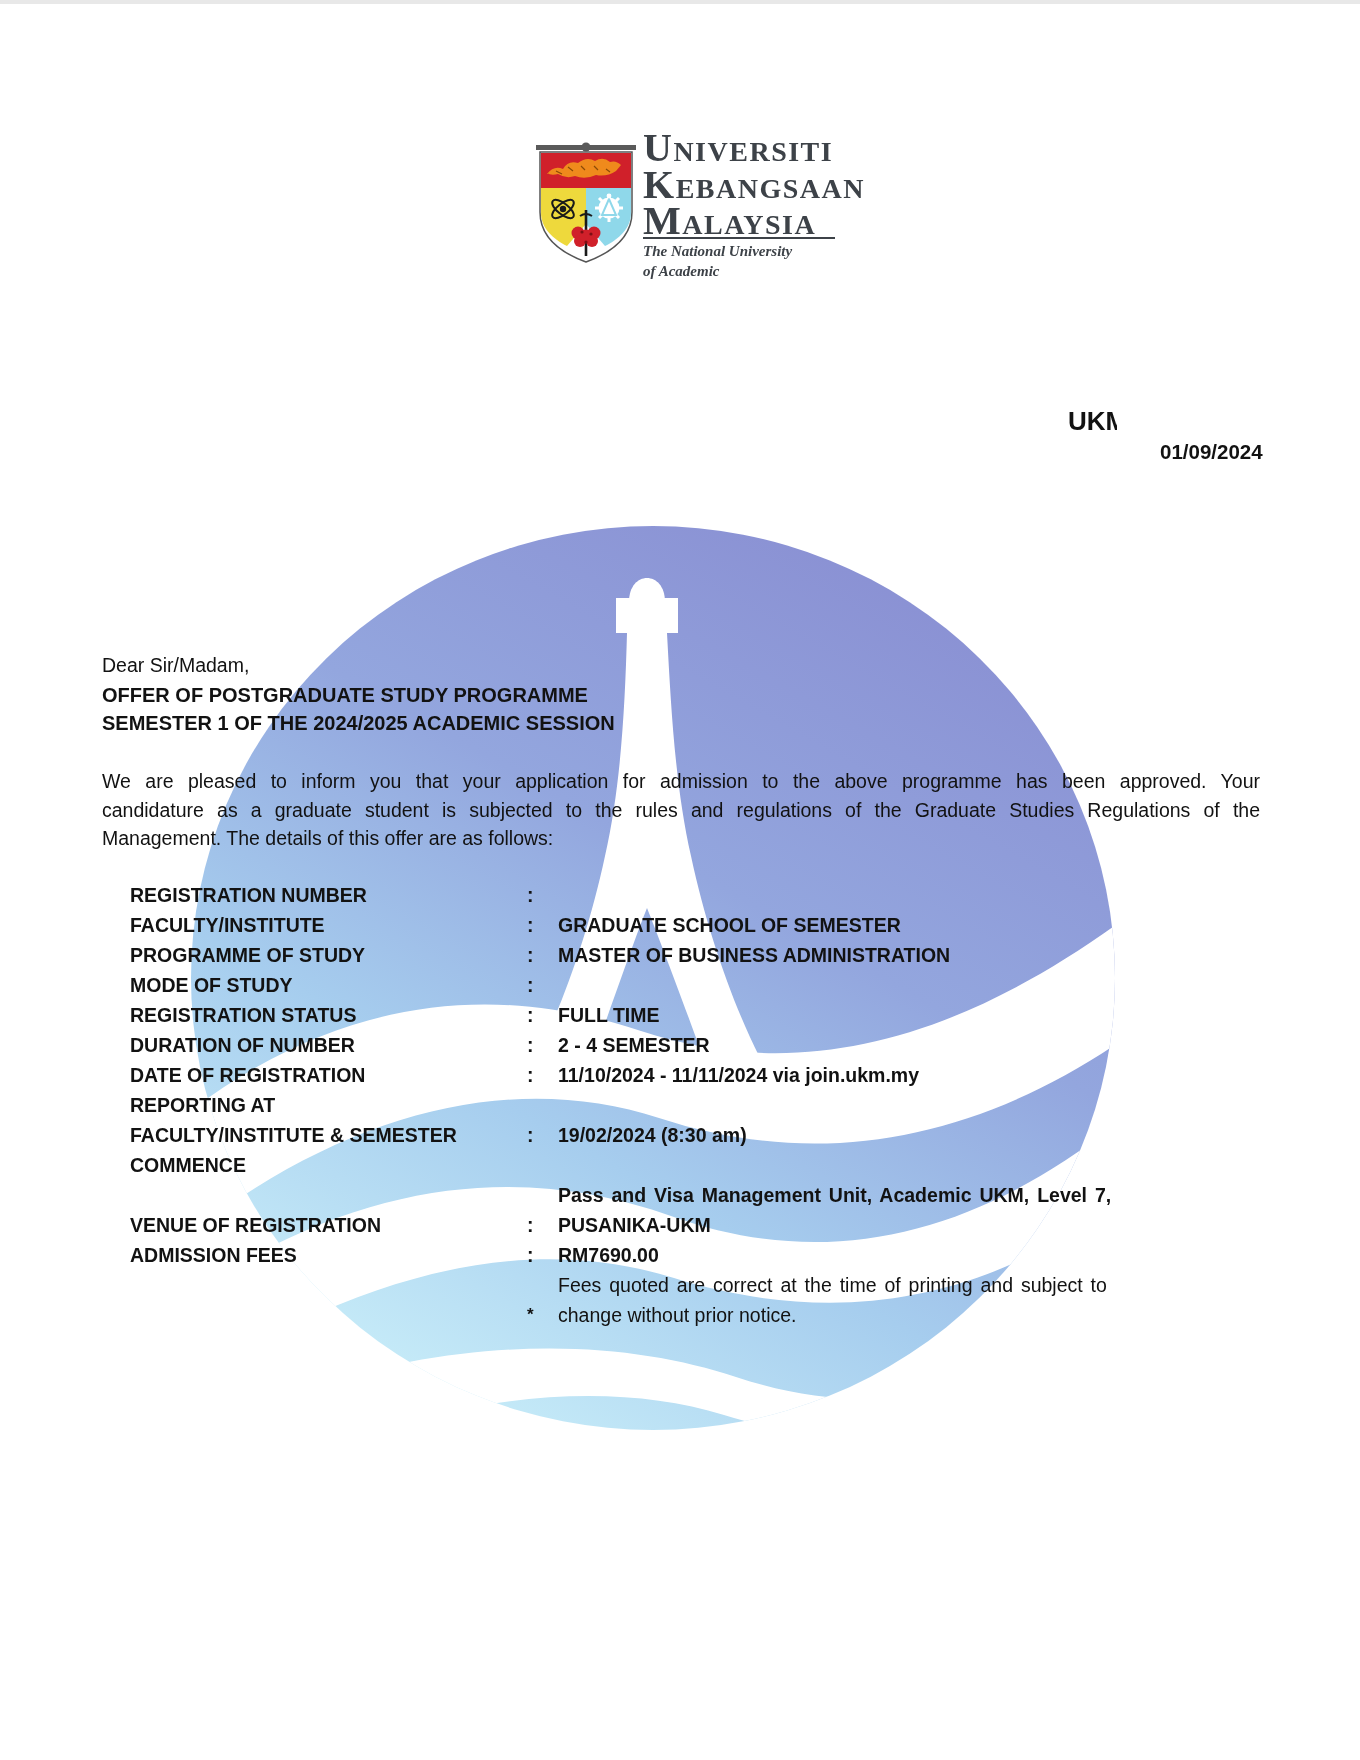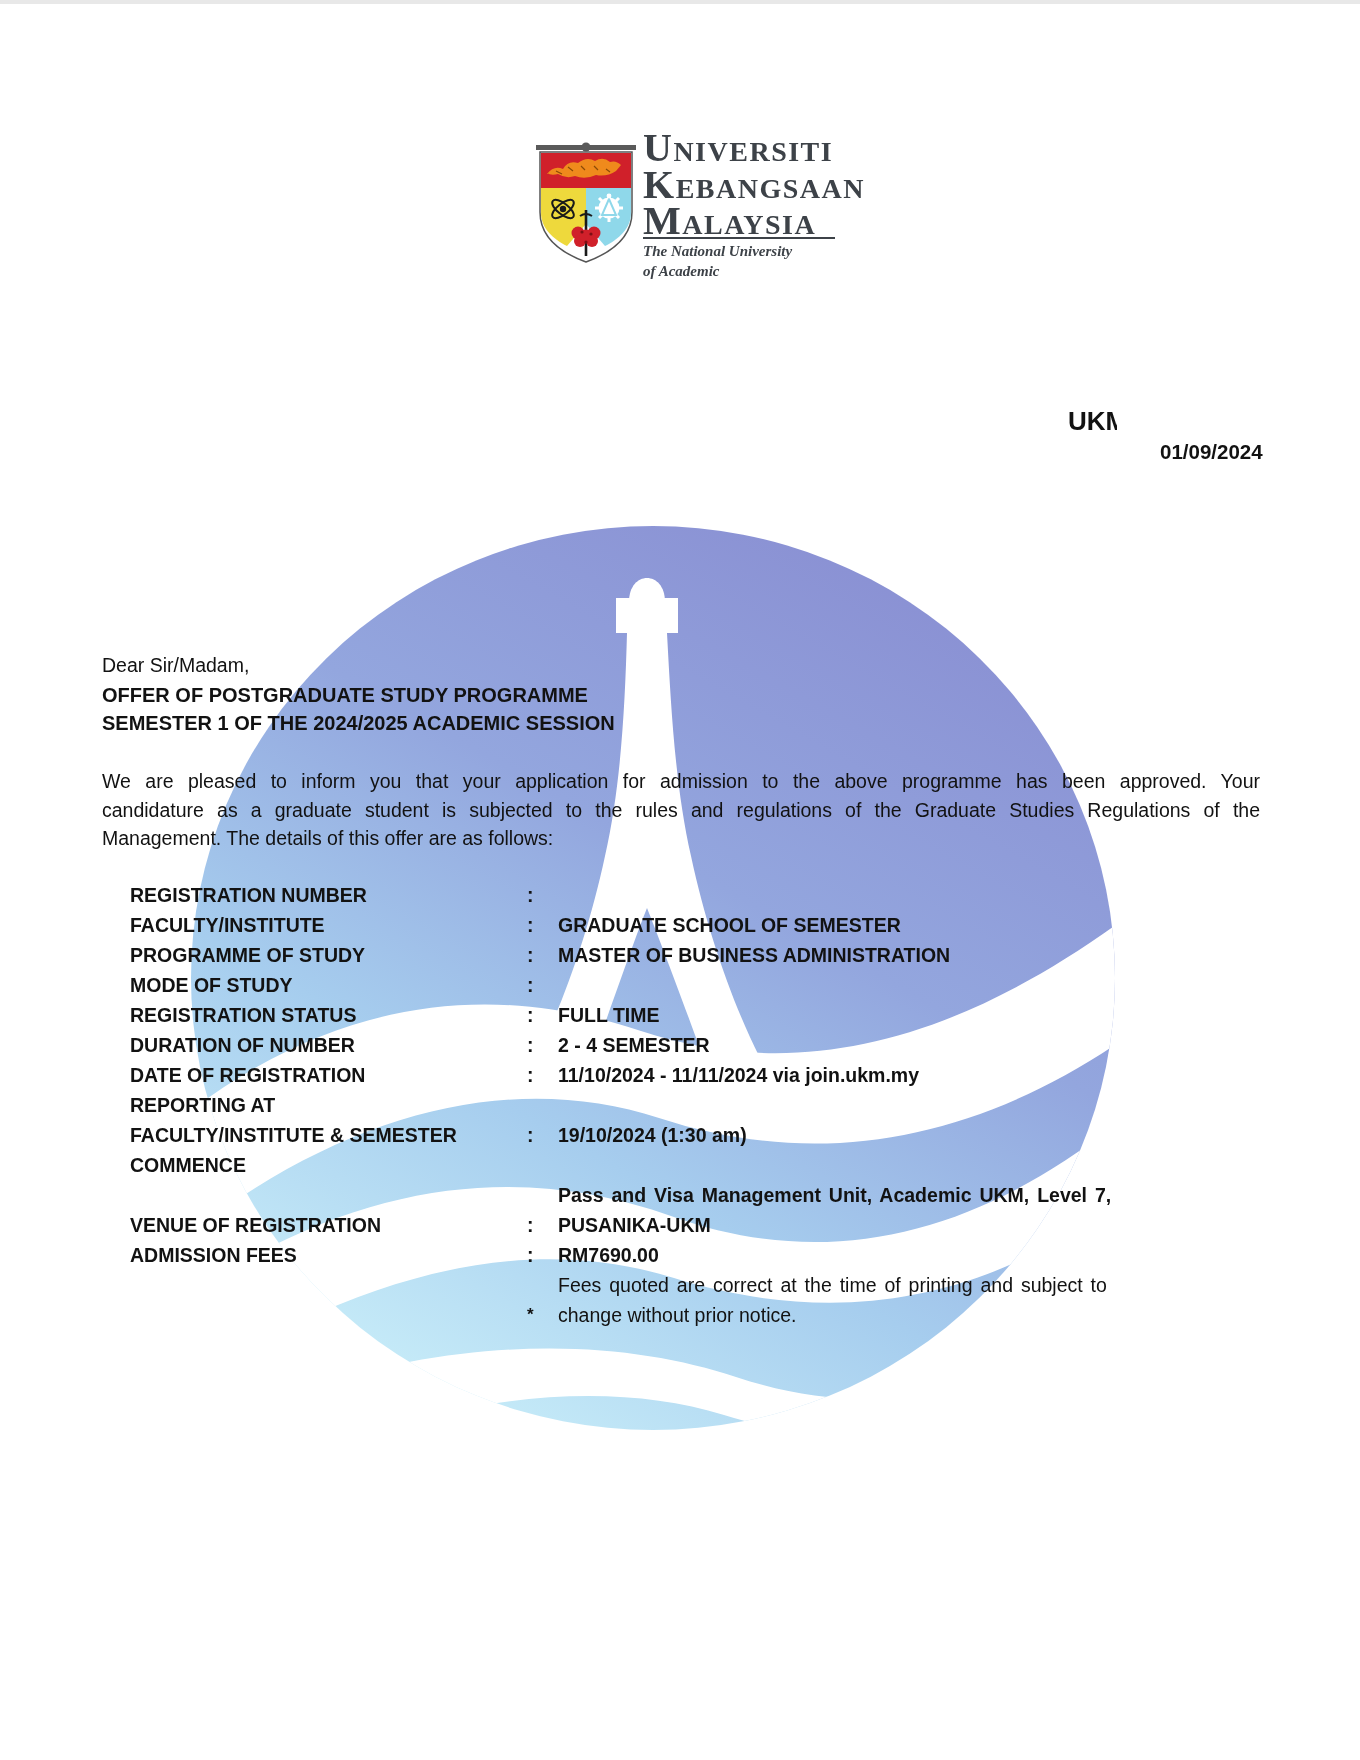--- a/index.html
+++ b/index.html
@@ -232,21 +232,21 @@
       </div>
       <div class="detail-row">
         <div class="col-label">REPORTING AT</div>
         <div class="col-sep">&nbsp;</div>
         <div class="col-value"></div>
       </div>
       <div class="detail-row">
         <div class="col-label">FACULTY/INSTITUTE &amp; SEMESTER</div>
         <div class="col-sep">:</div>
         <div class="col-value">
-          <div class="vline">19/10/2024 (1:30 am)</div>
+          <div class="vline">19/02/2024 (8:30 am)</div>
         </div>
       </div>
       <div class="detail-row">
         <div class="col-label">COMMENCE</div>
         <div class="col-sep">&nbsp;</div>
         <div class="col-value"></div>
       </div>
       <div class="detail-row">
         <div class="col-label">VENUE OF REGISTRATION</div>
         <div class="col-sep">:</div>

